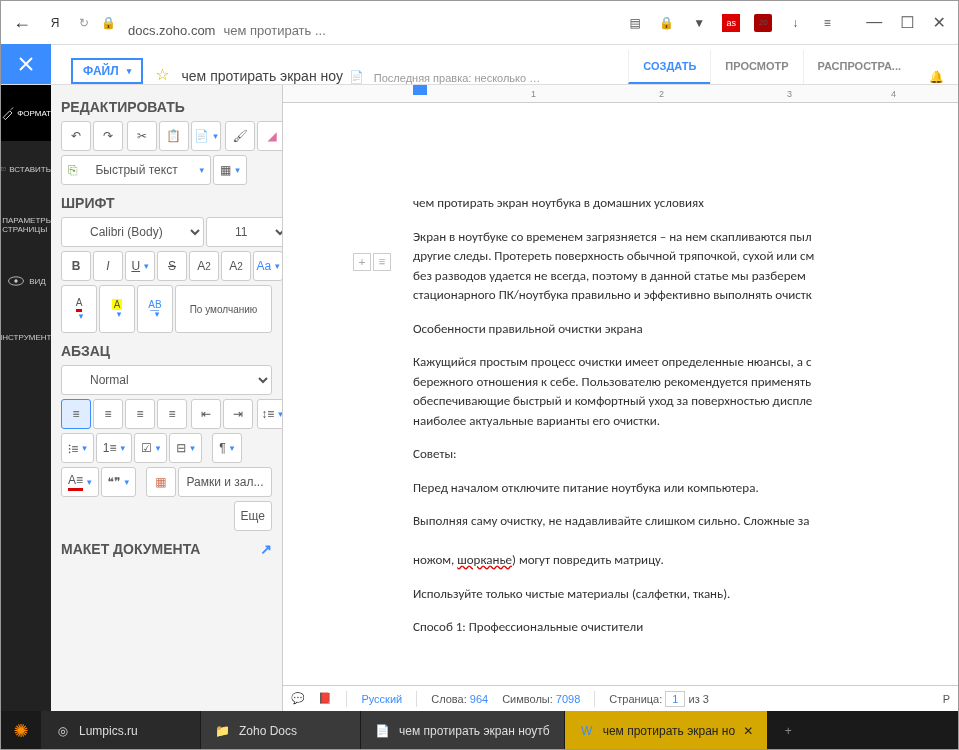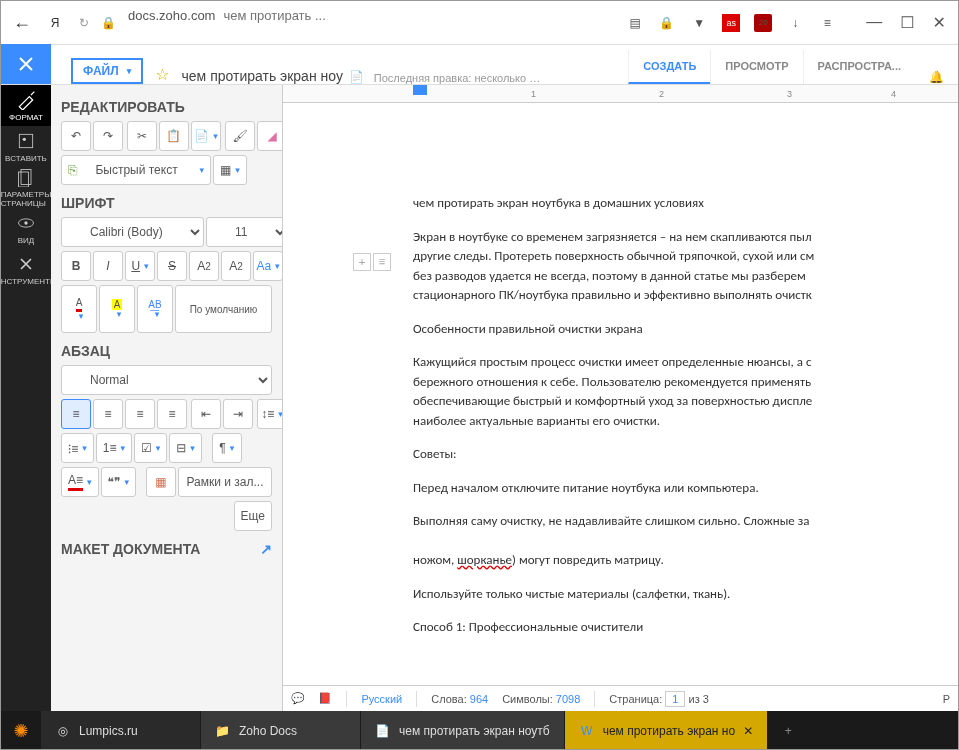--- a/index.html
+++ b/index.html
@@ -1,20 +1,20 @@
 <!DOCTYPE html>
 <html><head>
 <meta charset="utf-8">
 <style>
 * { box-sizing: border-box; margin: 0; padding: 0; }
 body { font-family: Arial, sans-serif; font-size: 12px; color: #333; width: 959px; height: 750px; overflow: hidden; background: #fff; border: 1px solid #999; }
 .browser-bar { display: flex; align-items: center; height: 44px; padding: 0 12px; gap: 12px; border-bottom: 1px solid #ddd; }
 .browser-bar .logo { width: 24px; height: 24px; display: flex; align-items: center; justify-content: center; }
 .browser-bar .reload { color: #999; }
-.url-bar { flex: 1; display: flex; align-items: flex-start; gap: 8px; height: 30px; font-size: 13px; }
+.url-bar { flex: 1; display: flex; align-items: flex-end; gap: 8px; height: 30px; font-size: 13px; }
 .url-bar .domain { color: #555; }
 .url-bar .title { color: #737373; }
 .browser-controls { display: flex; gap: 14px; align-items: center; }
 .browser-controls span { width: 18px; height: 18px; display: flex; align-items: center; justify-content: center; color: #555; }
 .ext-icon { background: #a00; color: #fff; font-size: 8px; padding: 2px 9px; border-radius: 2px; }
 .win-controls { display: flex; gap: 18px; margin-left: 18px; }
 .win-controls span { font-size: 16px; color: #555; }
 
 .app-header { display: flex; align-items: flex-end; height: 40px; background: #fff; border-bottom: 1px solid #ddd; }
 .close-btn { width: 50px; height: 40px; background: #3b8cff; display: flex; align-items: center; justify-content: center; }
@@ -24,21 +24,21 @@
 .doc-icon { color: #d4b000; font-size: 16px; }
 .last-edit { margin-left: 10px; font-size: 11px; color: #999; overflow: hidden; white-space: nowrap; flex: 1; text-overflow: ellipsis; max-width: 170px; }
 .doc-icon2 { margin-left: 6px; color: #999; }
 .header-tabs { display: flex; margin-left: auto; }
 .header-tab { padding: 10px 14px; font-size: 11px; color: #888; border-left: 1px solid #eee; font-weight: bold; }
 .header-tab.active { color: #3b8cff; border-bottom: 2px solid #3b8cff; }
 .bell { padding: 0 14px; color: #888; }
 
 .main { display: flex; height: 626px; }
 .left-rail { width: 50px; background: #222; display: flex; flex-direction: column; }
-.left-rail .item { height: 41px; display: flex; flex-direction: column; align-items: center; justify-content: center; color: #ccc; font-size: 8px; gap: 3px; cursor: pointer; }
+.left-rail .item { height: 56px; display: flex; align-items: center; justify-content: center; color: #ccc; font-size: 8px; gap: 3px; cursor: pointer; }
 .left-rail .item.active { background: #000; color: #fff; }
 .left-rail .item svg { width: 20px; height: 20px; }
 
 .toolbox { width: 232px; background: #f4f4f4; border-right: 1px solid #ccc; padding: 8px 10px; overflow-y: auto; }
 .tb-section { margin-bottom: 10px; }
 .tb-title { font-size: 14px; font-weight: bold; color: #555; margin: 6px 0; }
 .tb-title.with-link { display: flex; justify-content: space-between; align-items: center; gap: 20px; }
 .tb-row { display: flex; gap: 2px; margin-bottom: 4px; }
 .tb-btn { height: 30px; min-width: 30px; background: #fff; border: 1px solid #ccc; display: flex; align-items: center; justify-content: center; font-size: 12px; color: #555; border-radius: 3px; cursor: pointer; padding: 0 6px; }
 .tb-btn.wide { flex: 1; justify-content: space-between; }

